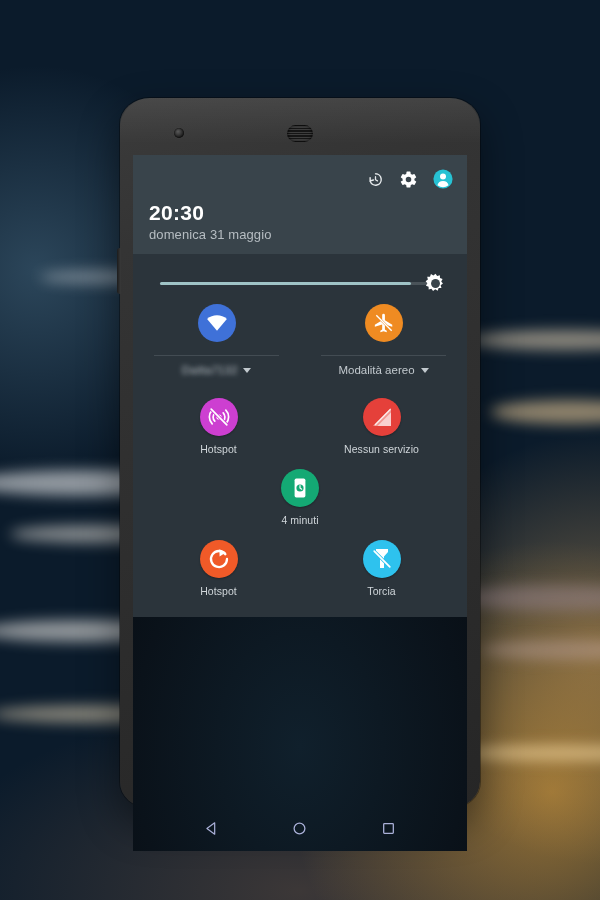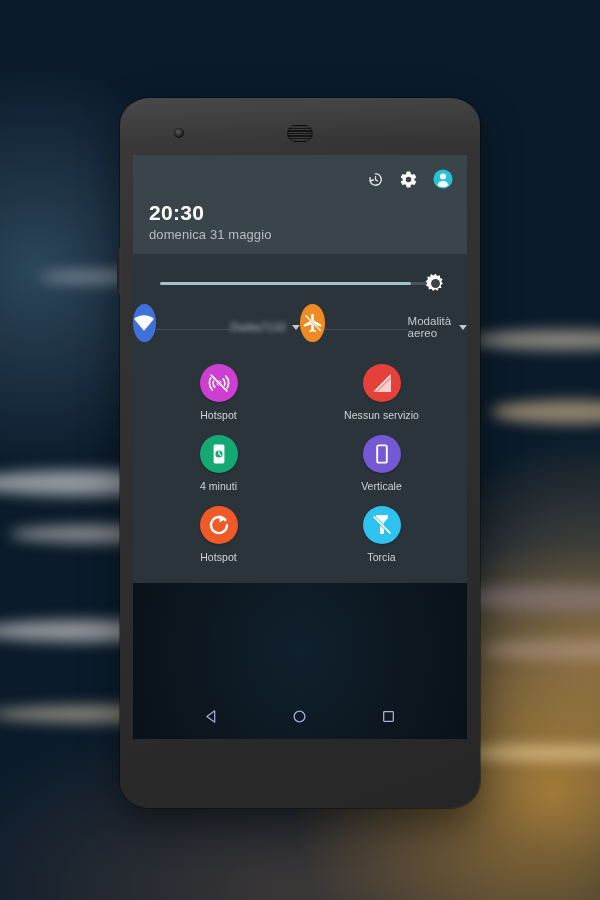--- a/index.html
+++ b/index.html
@@ -78,21 +78,21 @@
   }
   #btn-power{
     position:absolute; left:-3px; top:150px; width:4px; height:46px;
     border-radius:3px 0 0 3px;
     background:linear-gradient(to right,#1c1c1c,#3a3a3a);
   }
 
   
   #screen{
     position:absolute; left:13px; top:57px;
-    width:334px; height:584px;
+    width:334px; height:696px;
     background:#07090c;
     overflow:hidden;
   }
   
   #wallpaper{
     position:absolute; inset:0;
     background:
       radial-gradient(ellipse 90% 60% at 50% 85%, #10202c 0%, #0a121a 55%, #05080c 100%),
       #06090d;
   }
@@ -128,21 +128,21 @@
   #brightness-fill{
     position:absolute; left:27px; top:28px; height:3px; width:251px;
     background:#9fc3c6; border-radius:2px;
   }
   #brightness-thumb{
     position:absolute; right:21px; top:19px; width:21px; height:21px;
   }
 
   
   #dual-row{ display:flex; padding:10px 0 0 0; }
-  .dual-tile{ flex:1; display:flex; flex-direction:row; align-items:center; }
+  .dual-tile{ flex:1; display:flex; flex-direction:column; align-items:center; }
   .dual-icon{ width:38px; height:38px; border-radius:50%; display:flex; align-items:center; justify-content:center; }
   .dual-divider{ width:75%; height:1px; background:#434c53; margin-top:13px; }
   .dual-label{ display:flex; align-items:center; gap:6px; margin-top:8px; font-size:11.5px; color:#c2c9ce; }
   .caret{ width:0;height:0;border-left:4.5px solid transparent;border-right:4.5px solid transparent;border-top:5px solid #c2c9ce; }
   .blurred-label{
     color:transparent;
     text-shadow:0 0 5px rgba(200,208,214,.95);
     user-select:none;
   }
 
@@ -314,28 +314,20 @@
               <div class="tile-icon" style="background:#14a974;">
                 <svg width="24" height="24" viewBox="0 0 24 24">
                   <rect x="6.6" y="2.6" width="10.8" height="18.8" rx="1.7" fill="#ffffff"></rect>
                   <circle cx="12" cy="12" r="3.6" fill="#14a974"></circle>
                   <path d="M12 9.6 L12 12 L13.7 13.2" stroke="#ffffff" stroke-width="1.2" fill="none" stroke-linecap="round"></path>
                 </svg>
               </div>
               <div class="tile-label">4 minuti</div>
             </div>
 
-            <div class="tile">
-              <div class="tile-icon" style="background:#7359d4;">
-                <svg width="24" height="24" viewBox="0 0 24 24">
-                  <rect x="7.2" y="3.4" width="9.6" height="17.2" rx="1.6" fill="none" stroke="#ffffff" stroke-width="1.9"></rect>
-                </svg>
-              </div>
-              <div class="tile-label">Verticale</div>
-            </div>
 
 
           </div>
 
           <div class="tile-row row-short">
 
             <div class="tile">
               <div class="tile-icon" style="background:#f05a28;">
                 <svg width="24" height="24" viewBox="0 0 24 24">
                   <path d="M18.4 7.2A8 8 0 1 0 20 12" fill="none" stroke="#ffffff" stroke-width="2.3" stroke-linecap="round"></path>

